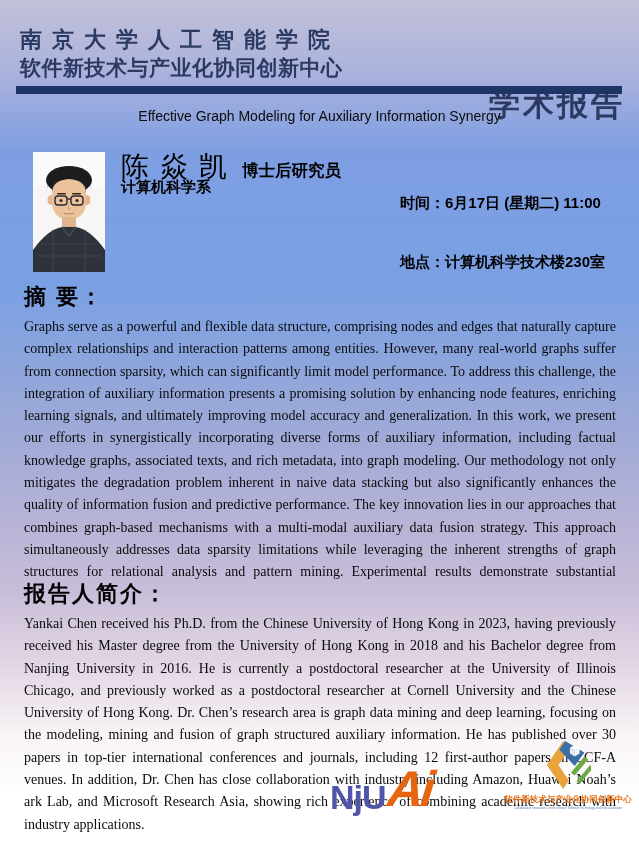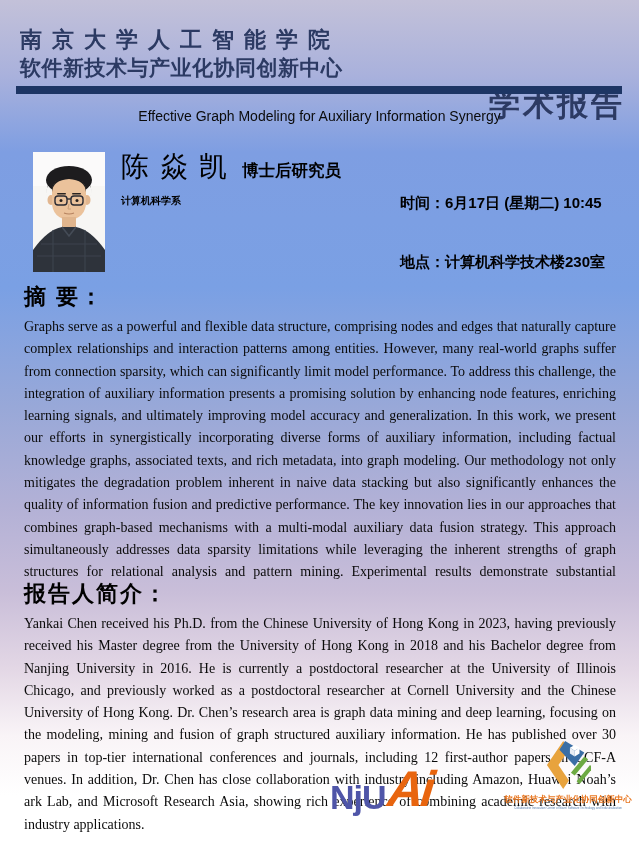--- a/index.html
+++ b/index.html
@@ -30,21 +30,21 @@
   .bar{position:absolute;top:86px;left:16px;width:606px;height:8px;background:#1d3564;}
   
   .talk-title{position:absolute;top:108px;left:0;width:100%;text-align:center;font-size:14px;color:#0b0b0b;white-space:nowrap;}
   
   .speaker{position:absolute;top:152px;left:33px;right:14px;height:122px;}
   .photo{position:absolute;left:0;top:0;width:72px;height:120px;background:#fafafa;overflow:hidden;}
   .speaker-info{position:absolute;left:88px;top:0;right:0;height:122px;color:#000;}
   .name-row{position:absolute;left:0;top:-4px;display:flex;align-items:flex-end;text-align:center;}
   .speaker-name{font-size:28px;letter-spacing:11px;font-family:"Liberation Serif",serif;white-space:nowrap;}
   .speaker-title{font-size:16.5px;font-weight:bold;margin-left:4px;padding-bottom:4px;white-space:nowrap;}
-  .speaker-dept{position:absolute;left:0;top:42px;font-size:10px;font-weight:bold;white-space:nowrap;}
+  .speaker-dept{position:absolute;left:0;top:26px;font-size:15px;font-weight:bold;white-space:nowrap;}
   .talk-time{position:absolute;left:279px;top:42px;font-size:15px;font-weight:bold;white-space:nowrap;}
   .speaker-affil{position:absolute;left:0;top:101px;font-size:15px;font-weight:bold;white-space:nowrap;}
   .talk-location{position:absolute;left:279px;top:101px;font-size:15px;font-weight:bold;white-space:nowrap;}
   
   .abstract{position:absolute;top:283px;left:24px;right:23px;}
   .bio{position:absolute;top:580px;left:24px;right:23px;}
   .sec-heading{font-size:22px;font-weight:bold;letter-spacing:2px;color:#000;line-height:28px;}
   .sec-body{
     margin-top:5px;
     font-family:"Liberation Serif",serif;
@@ -115,21 +115,21 @@
         <line x1="20" y1="78" x2="20" y2="120" stroke="#3c434e" stroke-width="1.2"></line>
         <line x1="52" y1="78" x2="52" y2="120" stroke="#3c434e" stroke-width="1.2"></line>
       </svg>
     </div>
     <div class="speaker-info">
       <div class="name-row">
         <span class="speaker-name">陈焱凯</span>
         <span class="speaker-title">博士后研究员</span>
       </div>
       <div class="speaker-dept">计算机科学系</div>
-      <div class="talk-time">时间：6月17日 (星期二)  10:45</div>
+      <div class="talk-time">时间：6月17日 (星期二)  11:00</div>
       <div class="talk-location">地点：计算机科学技术楼230室</div>
     </div>
   </div>
 
   <div class="abstract">
     <div class="sec-heading">摘 要：</div>
     <div class="sec-body">Graphs serve as a powerful and flexible data structure, comprising nodes and edges that naturally capture complex relationships and interaction patterns among entities. However, many real-world graphs suffer from connection sparsity, which can significantly limit model performance. To address this challenge, the integration of auxiliary information presents a promising solution by enhancing node features, enriching learning signals, and ultimately improving model accuracy and generalization. In this work, we present our efforts in synergistically incorporating diverse forms of auxiliary information, including factual knowledge graphs, associated texts, and rich metadata, into graph modeling. Our methodology not only mitigates the degradation problem inherent in naive data stacking but also significantly enhances the quality of information fusion and predictive performance. The key innovation lies in our approaches that combines graph-based mechanisms with a multi-modal auxiliary data fusion strategy. This approach simultaneously addresses data sparsity limitations while leveraging the inherent strengths of graph structures for relational analysis and pattern mining. Experimental results demonstrate substantial improvements in overall prediction system performance.</div>
   </div>
 
   <div class="bio">

